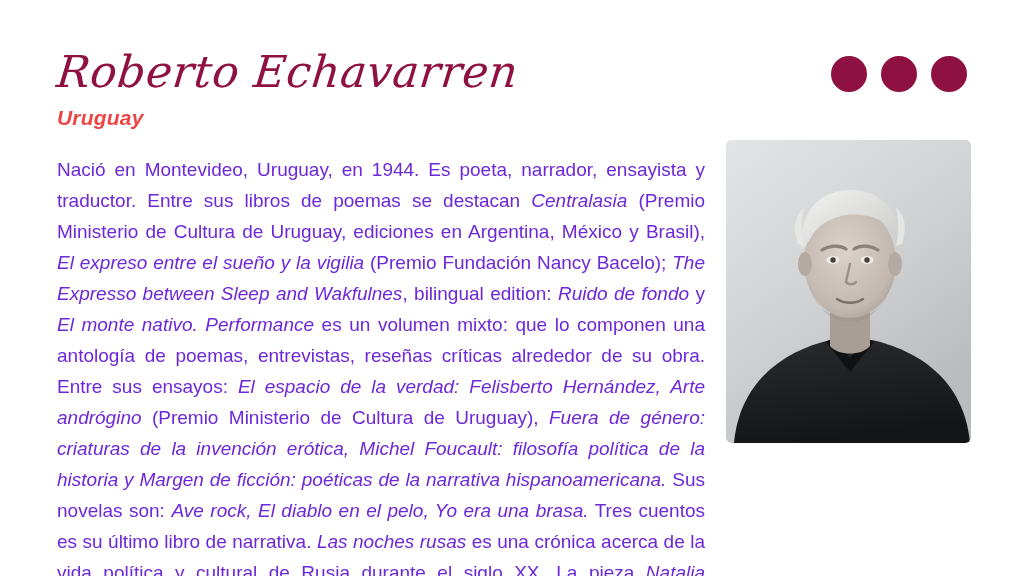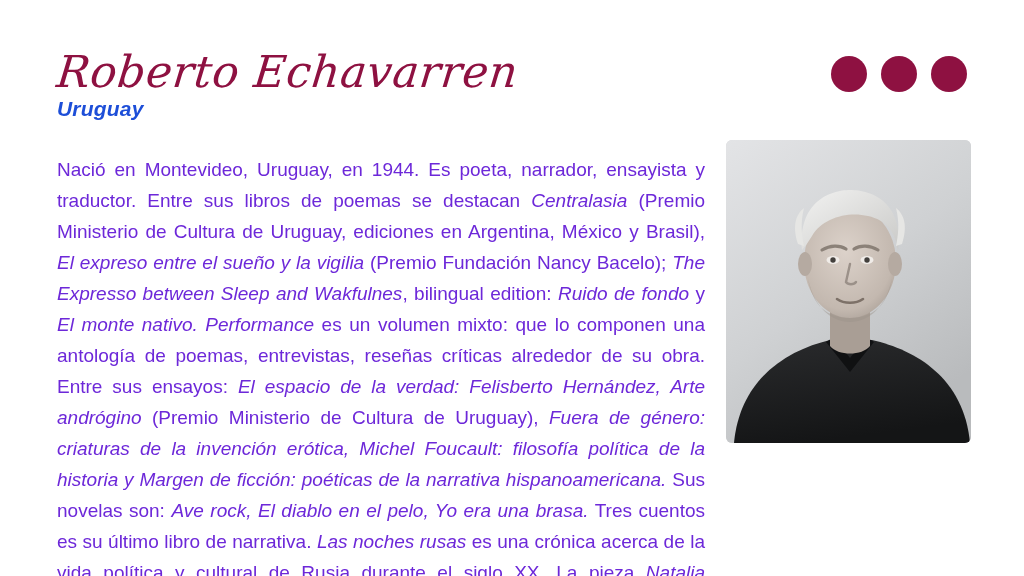--- a/index.html
+++ b/index.html
@@ -31,26 +31,26 @@
     font-size: 44px;
     line-height: 1.1;
     letter-spacing: 0.5px;
     color: #8e1141;
     white-space: nowrap;
     transform: skewX(-6deg);
   }
   .country {
     position: absolute;
     left: 57px;
-    top: 97px;
+    top: 106px;
     font-family: "Liberation Sans", sans-serif;
     font-style: italic;
     font-weight: bold;
     font-size: 21px;
-    color: #1d4ed8;
+    color: #ef4444;
     letter-spacing: 0.2px;
   }
 
   
   .dots {
     position: absolute;
     right: 57px;
     top: 56px;
     display: flex;
     gap: 14px;

